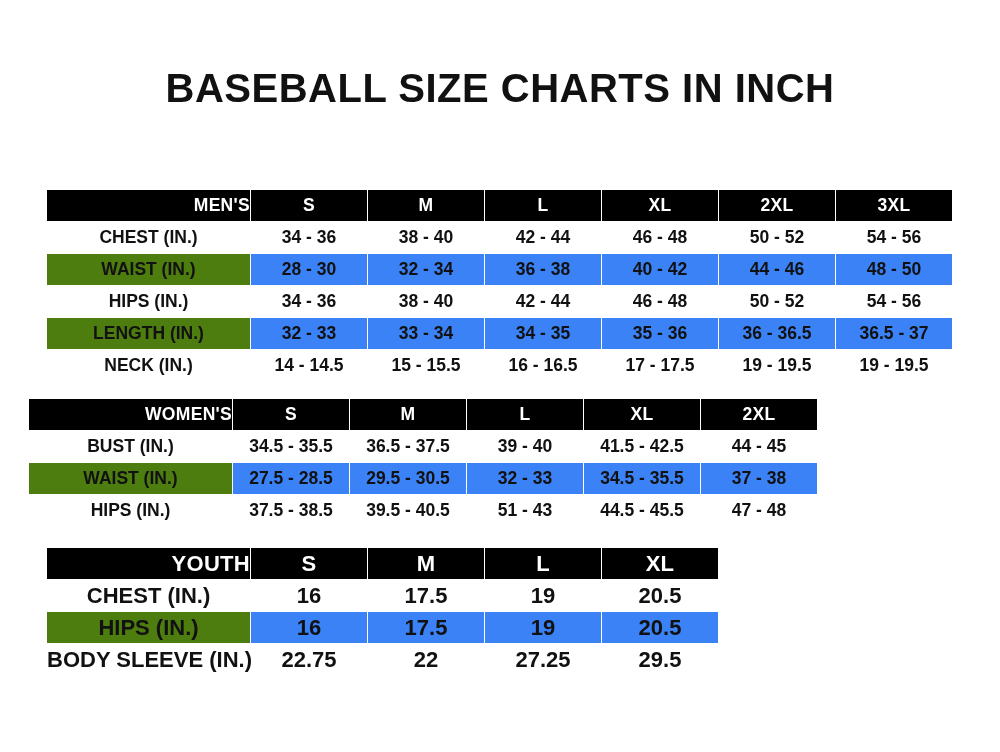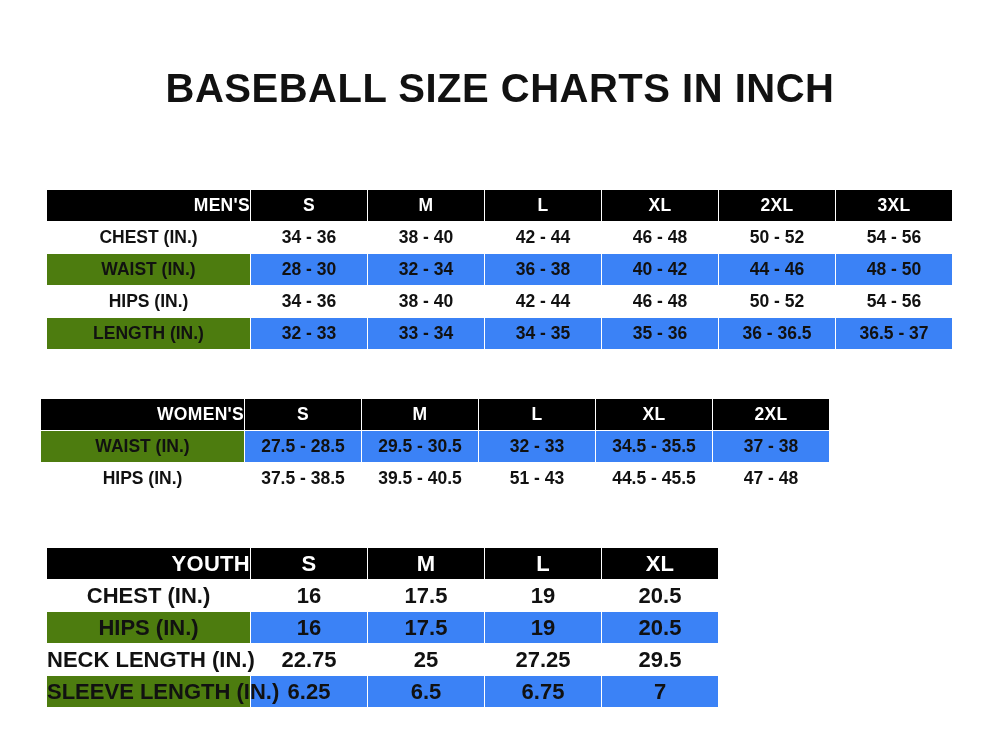--- a/index.html
+++ b/index.html
@@ -68,21 +68,21 @@
     text-align: center;
   }
   .row-even td.rowlabel { background: #4d7c0f; }
 
   
   #table-mens { left: 46px; top: 189px; width: 906px; }
   #table-mens col.c0 { width: 204px; }
   #table-mens col.cx { width: 117px; }
 
   
-  #table-womens { left: 40px; top: 398px; width: 789px; }
+  #table-womens { left: 28px; top: 398px; width: 789px; }
   #table-womens col.c0 { width: 204px; }
   #table-womens col.cx { width: 117px; }
 
   
   #table-youth { left: 46px; top: 547px; width: 672px; }
   #table-youth col.c0 { width: 204px; }
   #table-youth col.cx { width: 117px; }
 
   #table-youth td { font-size: 22px; }
 </style>
@@ -144,20 +144,29 @@
       </tr>
       <tr class="row-even">
         <td class="rowlabel">LENGTH (IN.)</td>
         <td>32 - 33</td>
         <td>33 - 34</td>
         <td>34 - 35</td>
         <td>35 - 36</td>
         <td>36 - 36.5</td>
         <td>36.5 - 37</td>
       </tr>
+      <tr class="row-odd">
+        <td class="rowlabel">NECK (IN.)</td>
+        <td>14 - 14.5</td>
+        <td>15 - 15.5</td>
+        <td>16 - 16.5</td>
+        <td>17 - 17.5</td>
+        <td>19 - 19.5</td>
+        <td>19 - 19.5</td>
+      </tr>
     </tbody>
   </table>
 
   <table class="chart" id="table-womens">
     <colgroup>
       <col class="c0">
         <col class="cx">
         <col class="cx">
         <col class="cx">
         <col class="cx">
@@ -167,20 +176,28 @@
       <tr>
         <td class="label-head">WOMEN'S</td>
         <td>S</td>
         <td>M</td>
         <td>L</td>
         <td>XL</td>
         <td>2XL</td>
       </tr>
     </thead>
     <tbody>
+      <tr class="row-odd">
+        <td class="rowlabel">BUST (IN.)</td>
+        <td>34.5 - 35.5</td>
+        <td>36.5 - 37.5</td>
+        <td>39 - 40</td>
+        <td>41.5 - 42.5</td>
+        <td>44 - 45</td>
+      </tr>
       <tr class="row-even">
         <td class="rowlabel">WAIST (IN.)</td>
         <td>27.5 - 28.5</td>
         <td>29.5 - 30.5</td>
         <td>32 - 33</td>
         <td>34.5 - 35.5</td>
         <td>37 - 38</td>
       </tr>
       <tr class="row-odd">
         <td class="rowlabel">HIPS (IN.)</td>
@@ -219,29 +236,22 @@
         <td>20.5</td>
       </tr>
       <tr class="row-even">
         <td class="rowlabel">HIPS (IN.)</td>
         <td>16</td>
         <td>17.5</td>
         <td>19</td>
         <td>20.5</td>
       </tr>
       <tr class="row-odd">
-        <td class="rowlabel">NECK LENGTH (IN.)</td>
+        <td class="rowlabel">BODY SLEEVE (IN.)</td>
         <td>22.75</td>
-        <td>25</td>
+        <td>22</td>
         <td>27.25</td>
         <td>29.5</td>
       </tr>
-      <tr class="row-even">
-        <td class="rowlabel">SLEEVE LENGTH (IN.)</td>
-        <td>6.25</td>
-        <td>6.5</td>
-        <td>6.75</td>
-        <td>7</td>
-      </tr>
     </tbody>
   </table>
 
 </div>
 
 </body></html>

